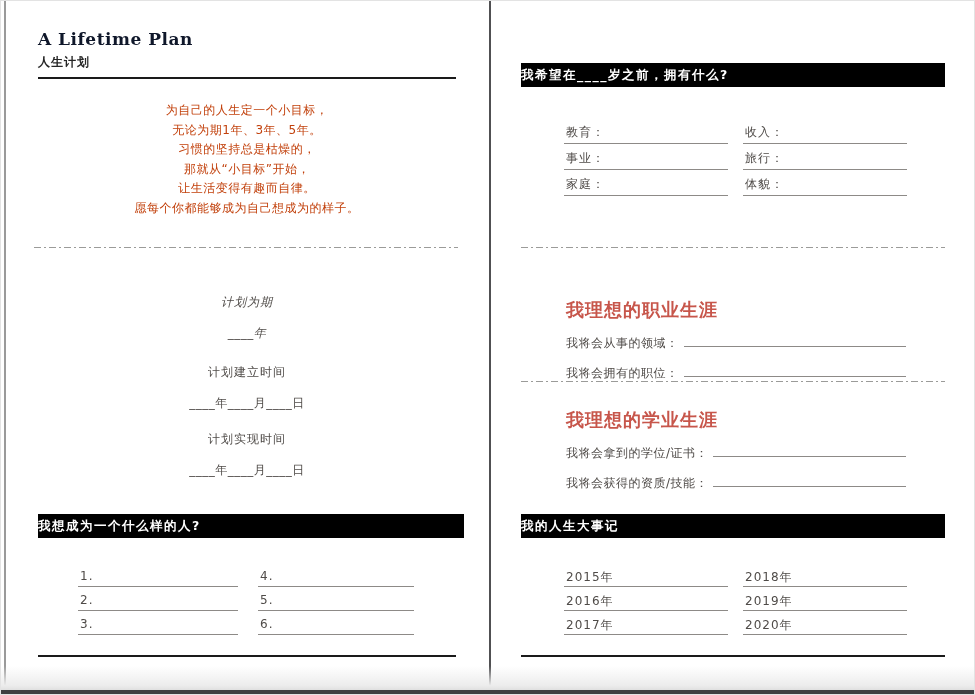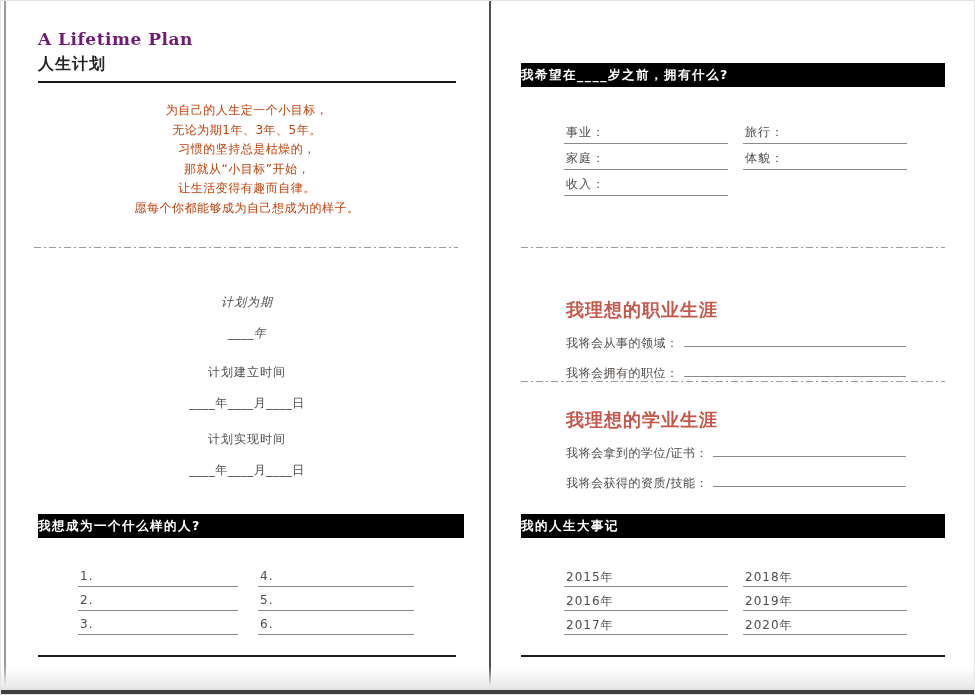--- a/index.html
+++ b/index.html
@@ -13,22 +13,22 @@
   .page-divider{position:absolute;left:488px;top:0;bottom:0;width:2px;background:#505052;}
   .bottom-shadow{position:absolute;left:0;right:0;bottom:0;height:28px;
     background:linear-gradient(180deg,rgba(255,255,255,0) 0%,#ececec 70%,#dedede 88%);}
   .bottom-bar{position:absolute;left:0;right:0;bottom:0;height:4px;background:#3f3f41;}
 
   .abs{position:absolute;}
 
   
   .lp-header{left:37px;top:28px;width:418px;}
   .title-en{margin:0;font-family:"DejaVu Serif","Liberation Serif",serif;font-size:17px;
-    font-weight:bold;color:#701a75;letter-spacing:0.5px;line-height:20px;}
-  .title-zh{margin-top:5px;font-size:16px;font-weight:bold;color:#262626;
+    font-weight:bold;color:#0f172a;letter-spacing:0.5px;line-height:20px;}
+  .title-zh{margin-top:5px;font-size:12px;font-weight:bold;color:#262626;
     padding-bottom:6px;border-bottom:2px solid #1a1a1a;letter-spacing:1px;}
 
   
   .lp-poem{left:37px;top:100px;width:418px;text-align:center;font-size:12px;
     line-height:19.5px;color:#c2410c;letter-spacing:0.5px;}
 
   
   .dashrule{height:2px;
     background-image:repeating-linear-gradient(90deg,#9b9b99 0 7px,transparent 7px 10px,#9b9b99 10px 12px,transparent 12px 15px);
     background-size:100% 1px;background-repeat:no-repeat;background-position:0 0;}
@@ -123,20 +123,21 @@
     <div class="ucell">6.</div>
   </div>
 
   <div class="abs footer-rule lp-footer"></div>
 
   <div class="abs banner rp-banner-top">
     <span>我希望在____岁之前，拥有什么?</span>
   </div>
 
   <div class="abs ugrid rp-fields">
+    <div class="ucell">教育：</div>
     <div class="ucell">事业：</div>
     <div class="ucell">家庭：</div>
     <div class="ucell">收入：</div>
     <div class="ucell">旅行：</div>
     <div class="ucell">体貌：</div>
   </div>
 
   <div class="abs dashrule rp-div1"></div>
 
   <div class="abs red-section rp-career">

